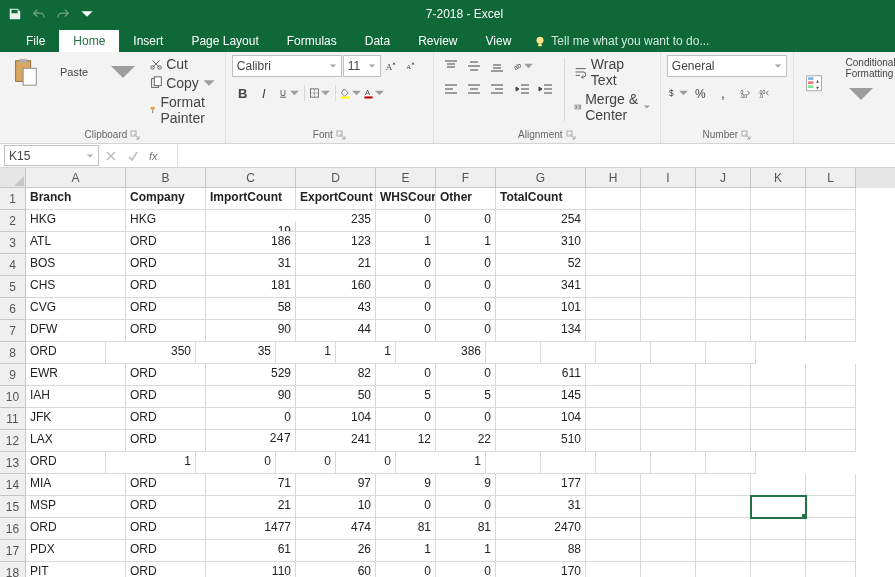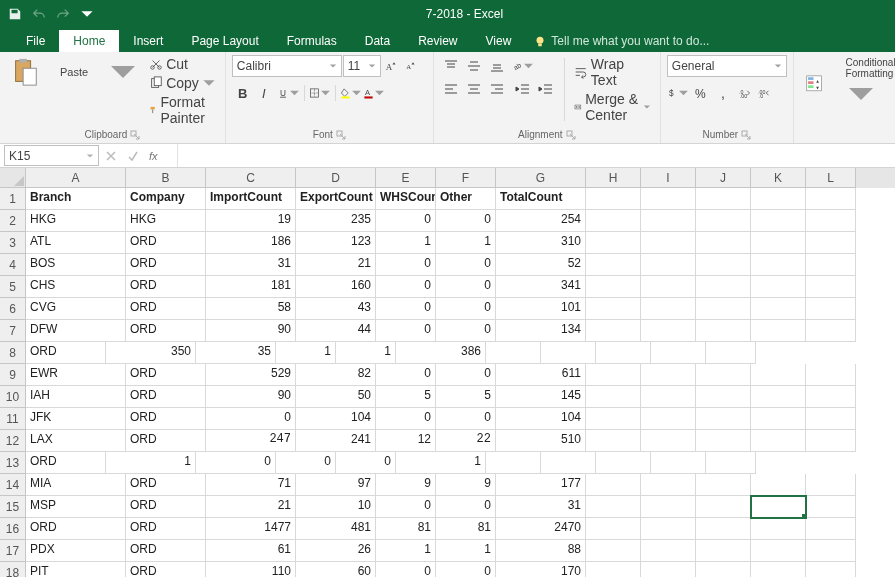--- a/index.html
+++ b/index.html
@@ -483,21 +483,21 @@
         <div class="cell" style="width: 55px;"></div>
         <div class="cell" style="width: 55px;"></div>
         <div class="cell" style="width: 55px;"></div>
         <div class="cell" style="width: 55px;"></div>
         <div class="cell" style="width: 50px;"></div>
       </div>
       <div class="row-line">
         <div class="row-h">2</div>
         <div class="cell" style="width: 100px;">HKG</div>
         <div class="cell" style="width: 80px;">HKG</div>
-        <div class="cell num" style="width: 90px;">19</div>
+        <div class="cell num" style="width: 90px; margin-top: 12px;">19</div>
         <div class="cell num" style="width: 80px;">235</div>
         <div class="cell num" style="width: 60px;">0</div>
         <div class="cell num" style="width: 60px;">0</div>
         <div class="cell num" style="width: 90px;">254</div>
         <div class="cell" style="width: 55px;"></div>
         <div class="cell" style="width: 55px;"></div>
         <div class="cell" style="width: 55px;"></div>
         <div class="cell" style="width: 55px;"></div>
         <div class="cell" style="width: 50px;"></div>
       </div>
@@ -635,21 +635,21 @@
         <div class="cell" style="width: 55px;"></div>
         <div class="cell" style="width: 50px;"></div>
       </div>
       <div class="row-line">
         <div class="row-h">12</div>
         <div class="cell" style="width: 100px;">LAX</div>
         <div class="cell" style="width: 80px;">ORD</div>
         <div class="cell num" style="width: 90px; font-family: Liberation Mono, monospace;">247</div>
         <div class="cell num" style="width: 80px;">241</div>
         <div class="cell num" style="width: 60px;">12</div>
-        <div class="cell num" style="width: 60px; font-family: Liberation Mono, monospace;">22</div>
+        <div class="cell num" style="width: 60px;">22</div>
         <div class="cell num" style="width: 90px;">510</div>
         <div class="cell" style="width: 55px;"></div>
         <div class="cell" style="width: 55px;"></div>
         <div class="cell" style="width: 55px;"></div>
         <div class="cell" style="width: 55px;"></div>
         <div class="cell" style="width: 50px;"></div>
       </div>
       <div class="row-line">
         <div class="row-h">13</div>
         <div class="cell" style="width: 80px;">ORD</div>
@@ -692,21 +692,21 @@
         <div class="cell" style="width: 55px;"></div>
         <div class="cell" style="width: 55px;"></div>
         <div class="cell sel-cell" style="width: 55px;"></div>
         <div class="cell" style="width: 50px;"></div>
       </div>
       <div class="row-line">
         <div class="row-h">16</div>
         <div class="cell" style="width: 100px;">ORD</div>
         <div class="cell" style="width: 80px;">ORD</div>
         <div class="cell num" style="width: 90px;">1477</div>
-        <div class="cell num" style="width: 80px;">481</div>
+        <div class="cell num" style="width: 80px;">474</div>
         <div class="cell num" style="width: 60px;">81</div>
         <div class="cell num" style="width: 60px;">81</div>
         <div class="cell num" style="width: 90px;">2470</div>
         <div class="cell" style="width: 55px;"></div>
         <div class="cell" style="width: 55px;"></div>
         <div class="cell" style="width: 55px;"></div>
         <div class="cell" style="width: 55px;"></div>
         <div class="cell" style="width: 50px;"></div>
       </div>
       <div class="row-line">

